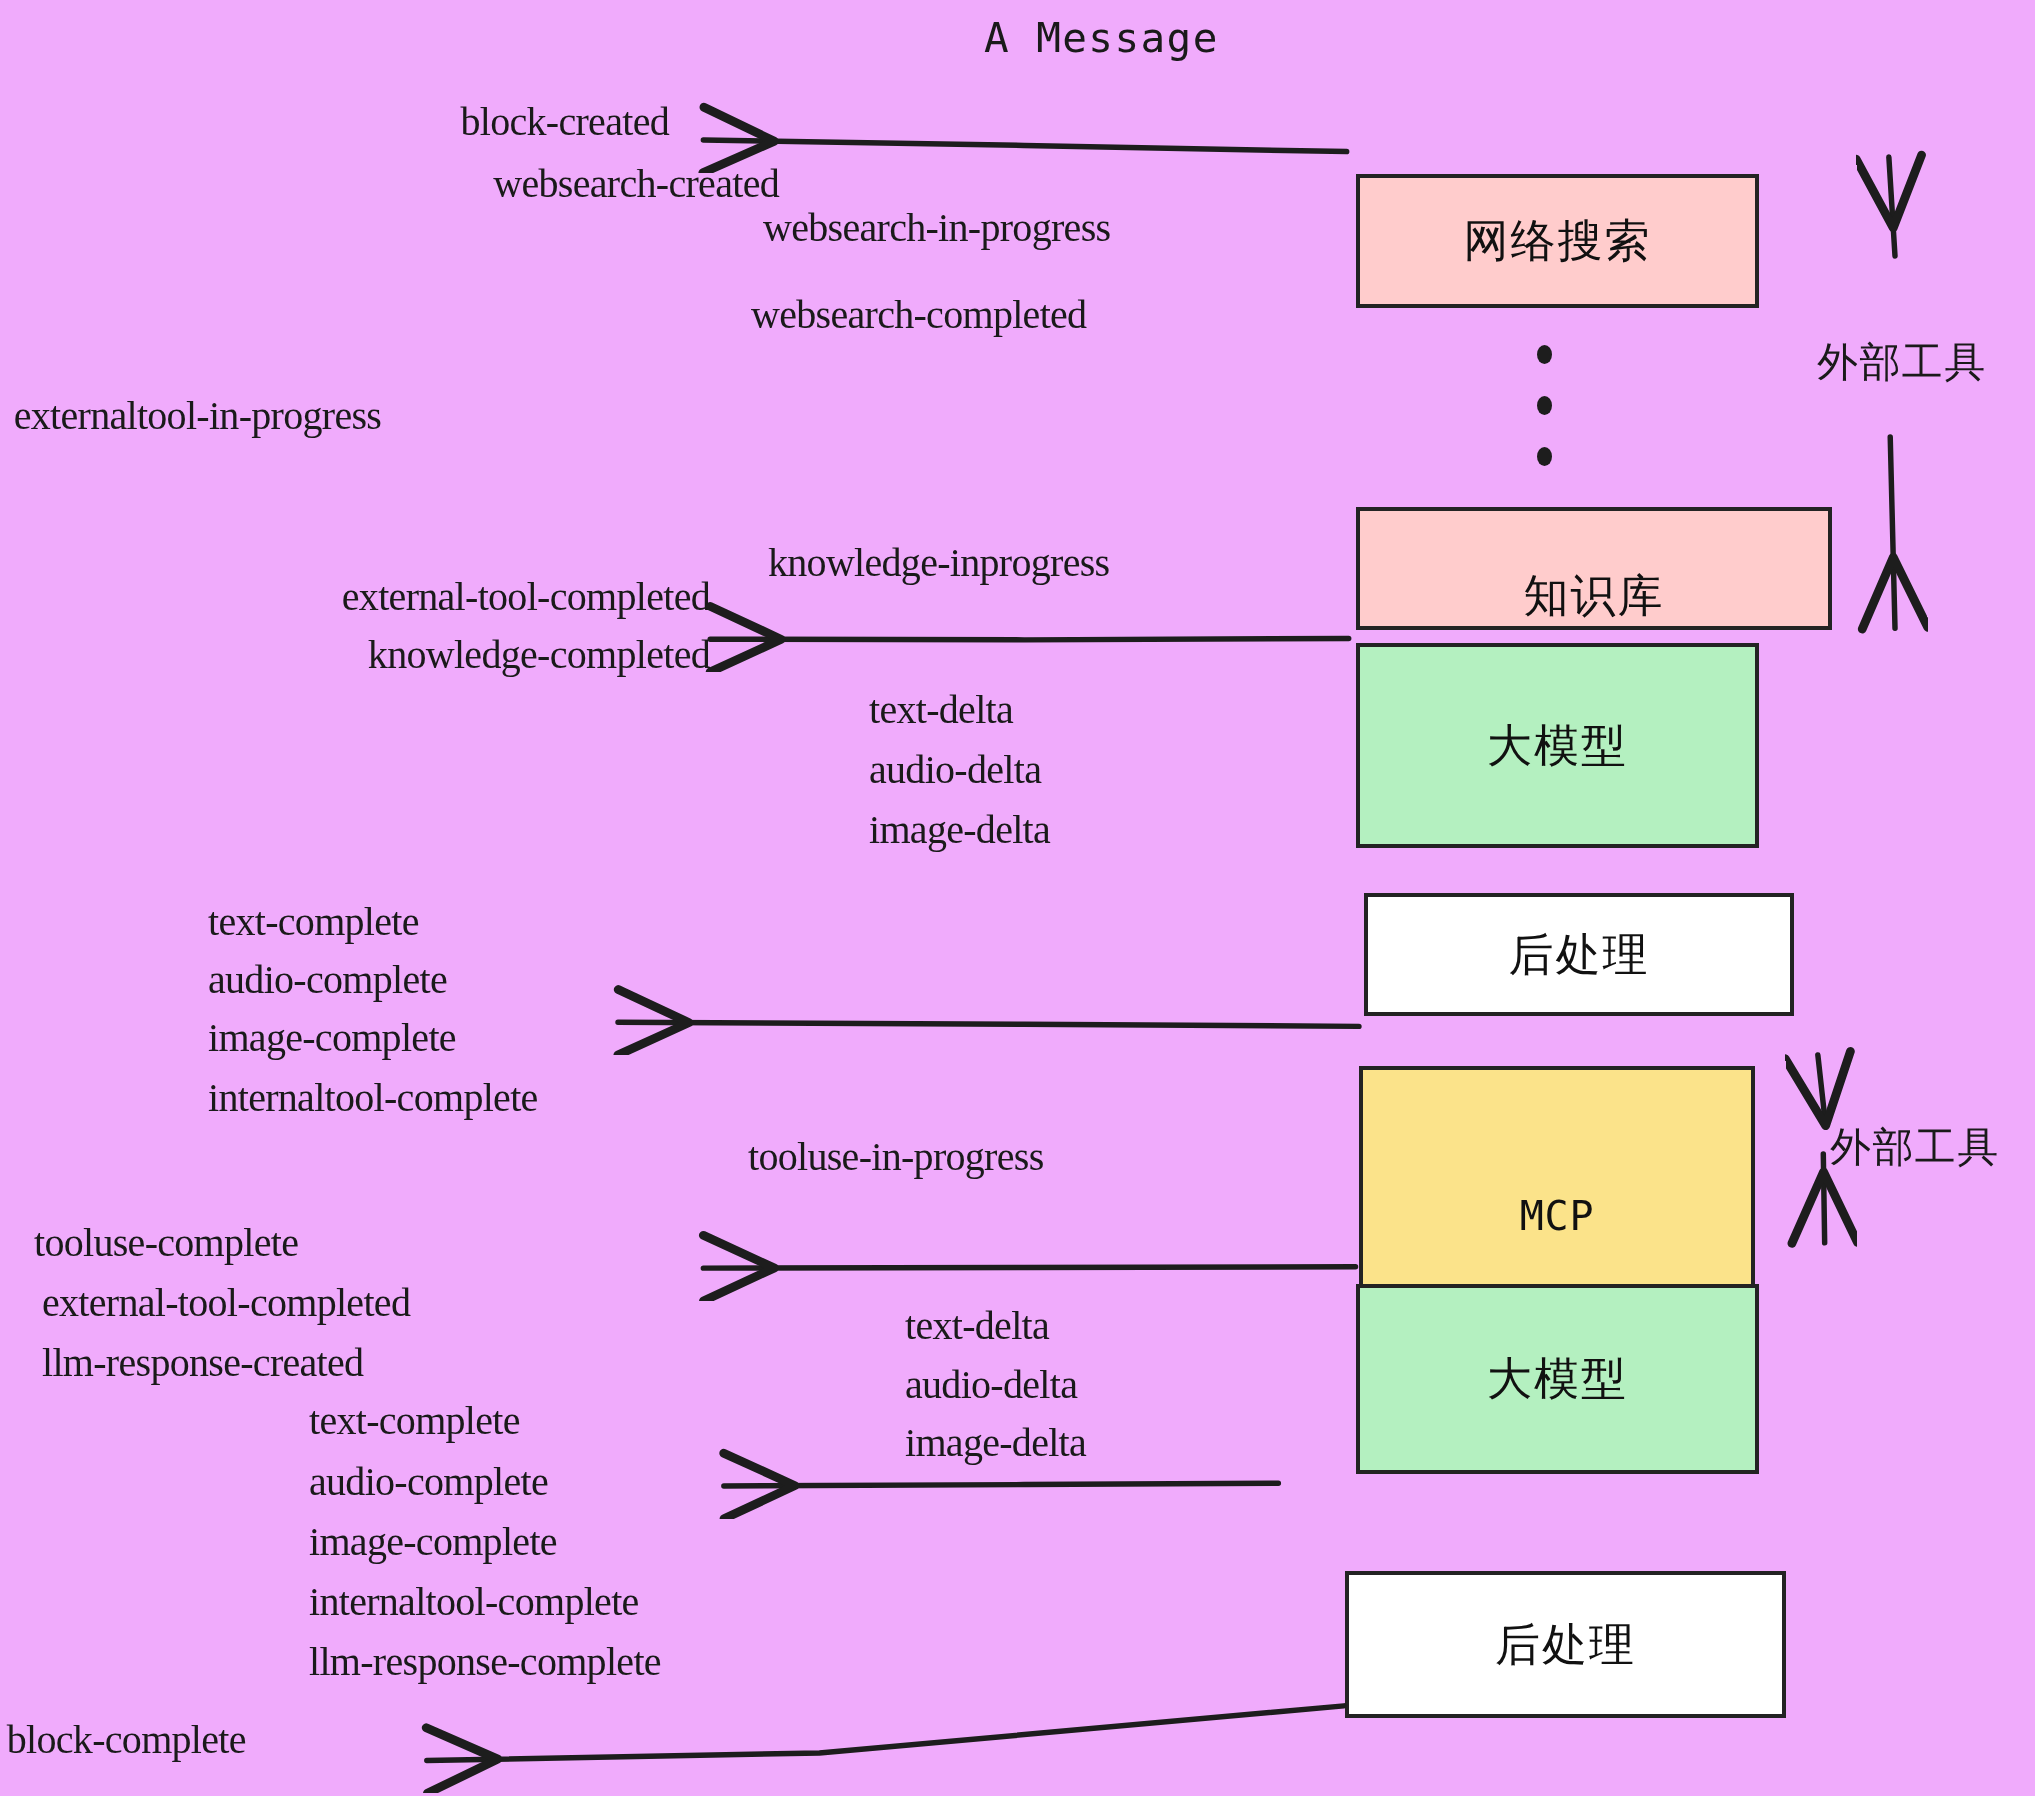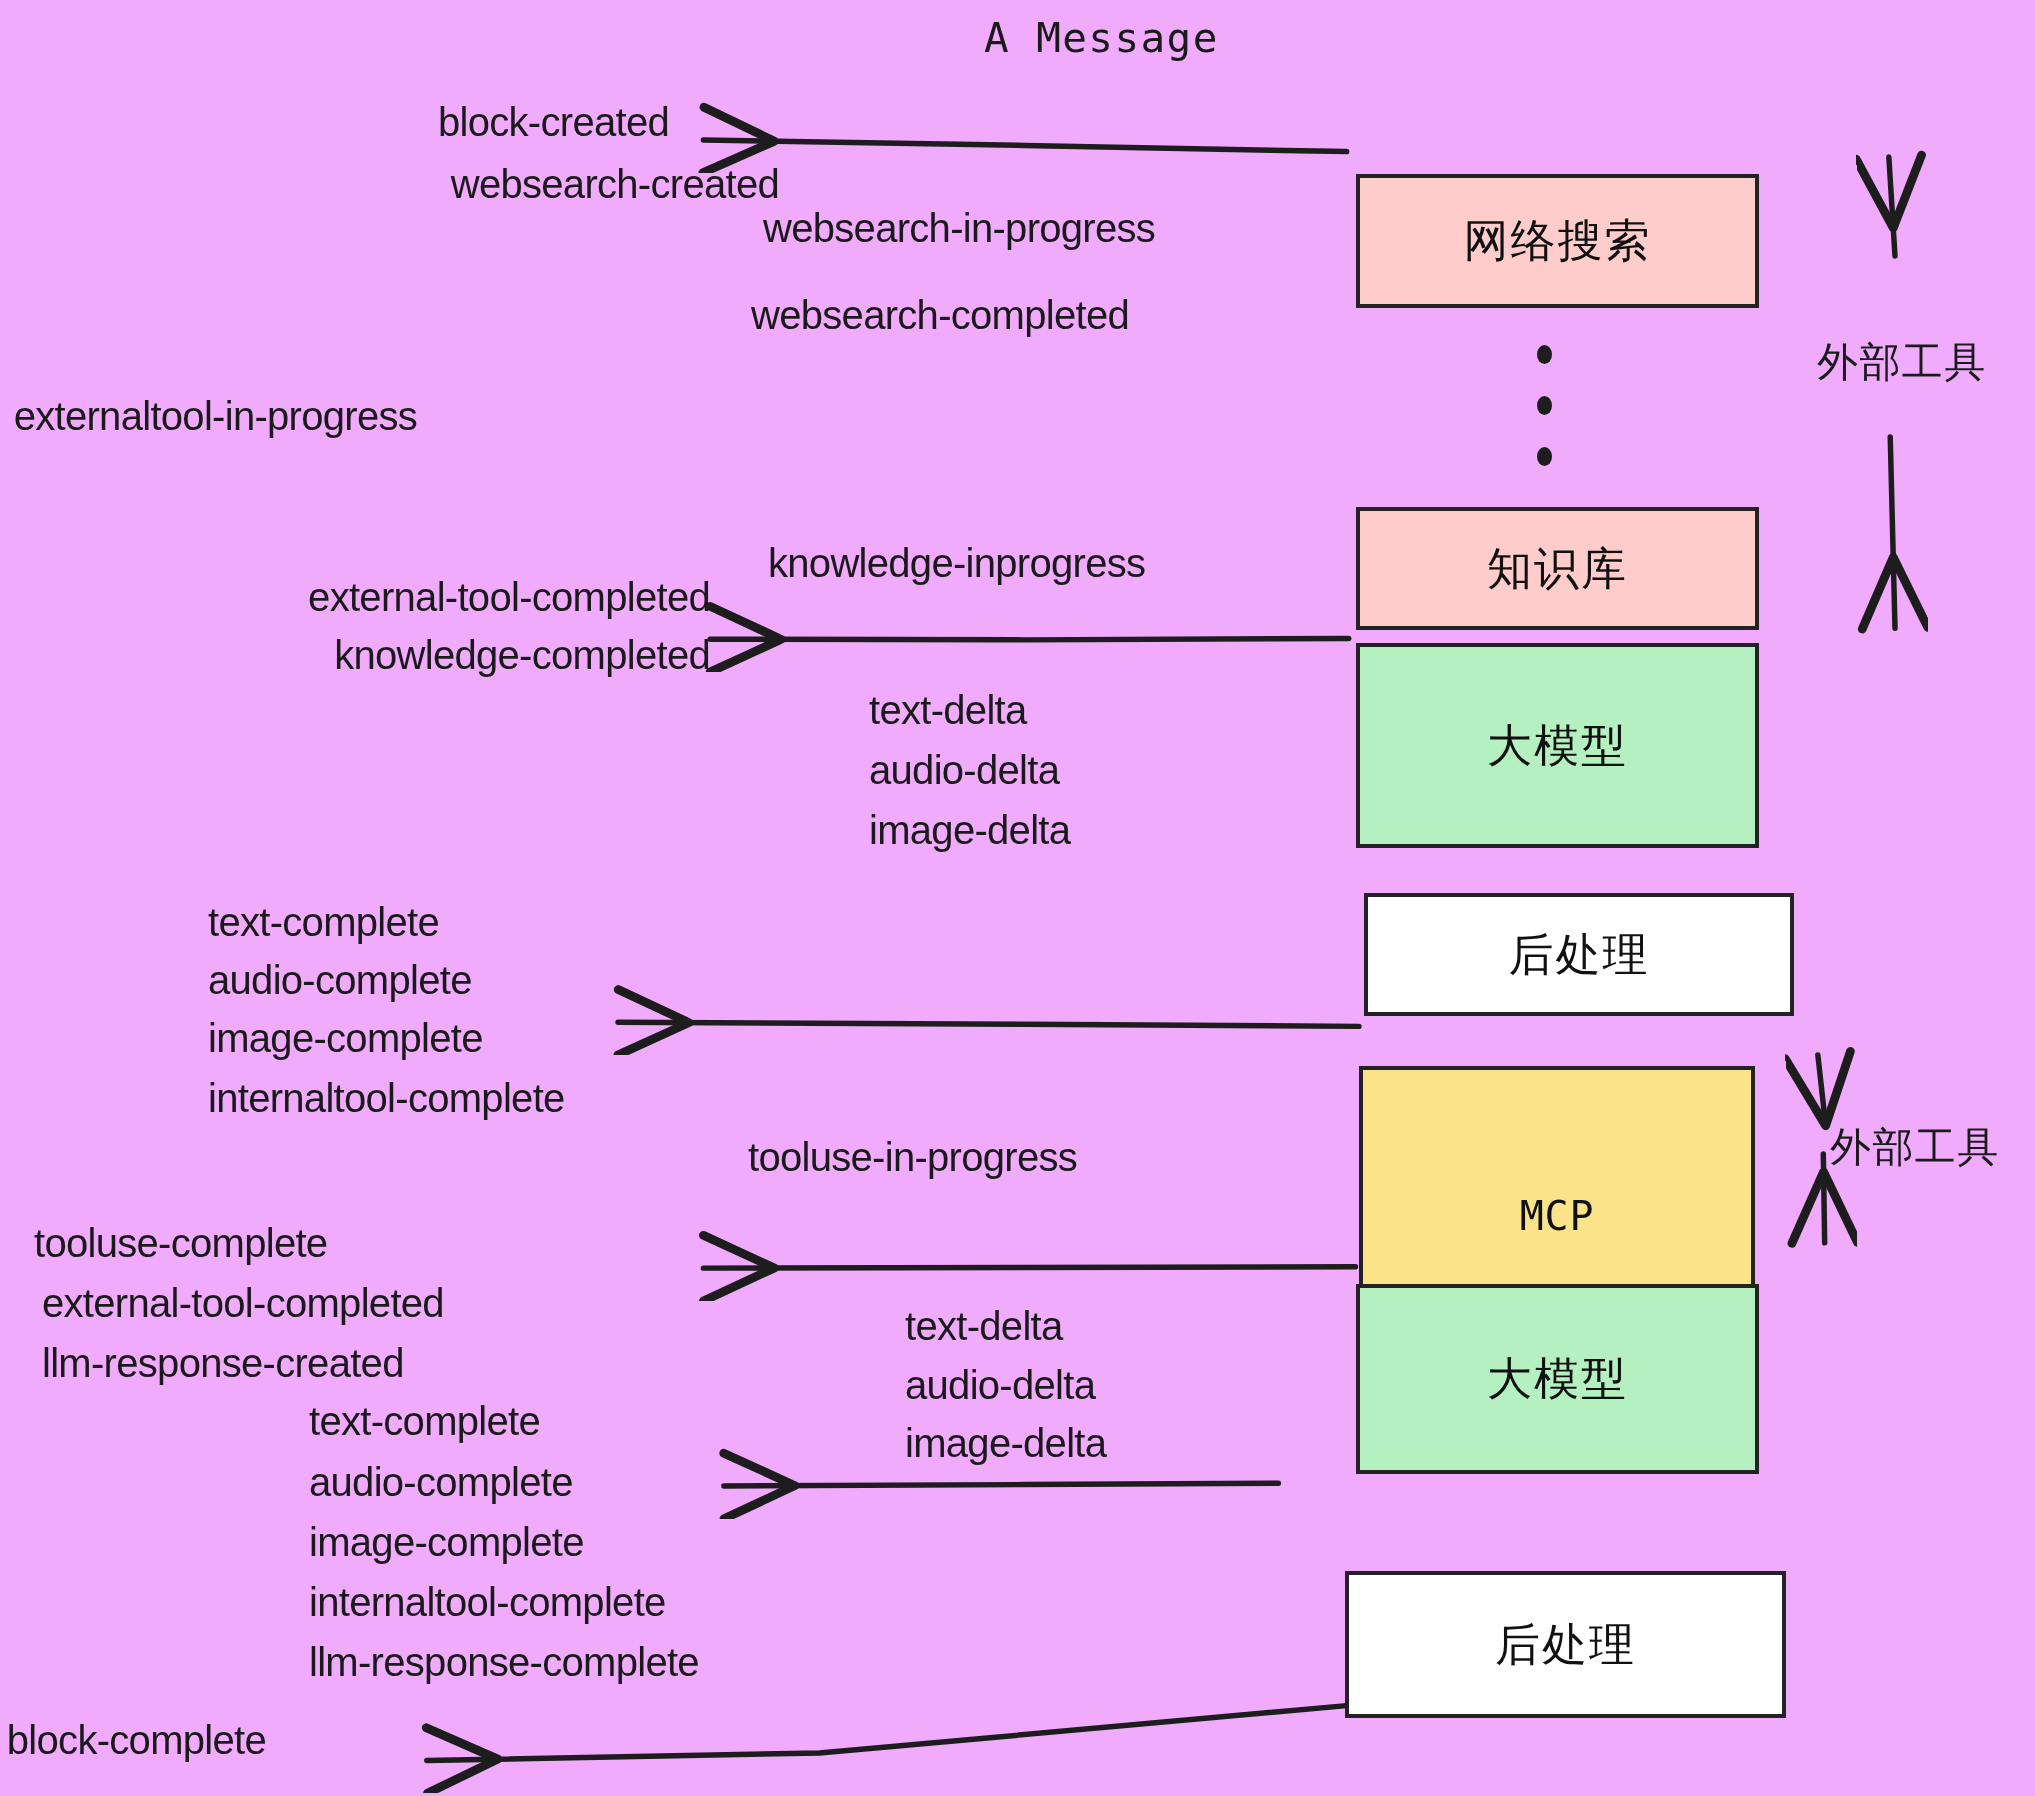--- a/index.html
+++ b/index.html
@@ -12,21 +12,21 @@
     width: 2035px;
     height: 1796px;
     background: #f0abfc;
     font-family: "DejaVu Sans Mono", monospace;
     overflow: hidden;
   }
   .lbl {
     position: absolute;
     white-space: pre;
     color: #1a1a1a;
-    font-family: Liberation Sans, sans-serif;
+    font-family: Liberation Serif, serif;
     font-size: 40px;
     line-height: 1;
     letter-spacing: -0.7px;
   }
   .lbl.r { transform: translateX(-100%); }
   .title {
     position: absolute;
     white-space: pre;
     color: #1a1a1a;
     font-family: "DejaVu Sans Mono", monospace;
@@ -80,21 +80,21 @@
 <body>
 
 <div id="canvas">
 
   <div class="title" style="left:984px; top:13.7px;">A Message</div>
 
   <div class="box" id="box-websearch" style="left:1356px; top:174px; width:403px; height:134px; background:#FFCCCC;">
     <span class="boxtxt">网络搜索</span>
   </div>
 
-  <div class="box" id="box-knowledge" style="left:1356px; top:507px; width:403px; height:123px; background:#FFCCCC;">
+  <div class="box" id="box-knowledge" style="left:1356px; top:507px; width:476px; height:123px; background:#FFCCCC;align-items:flex-end;">
     <span class="boxtxt">知识库</span>
   </div>
 
   <div class="box" id="box-llm-upper" style="left:1356px; top:643px; width:403px; height:205px; background:#B4F0C0;">
     <span class="boxtxt">大模型</span>
   </div>
 
   <div class="box" id="box-postproc-upper" style="left:1364px; top:893px; width:430px; height:123px; background:#FFFFFF;">
     <span class="boxtxt">后处理</span>
   </div>

